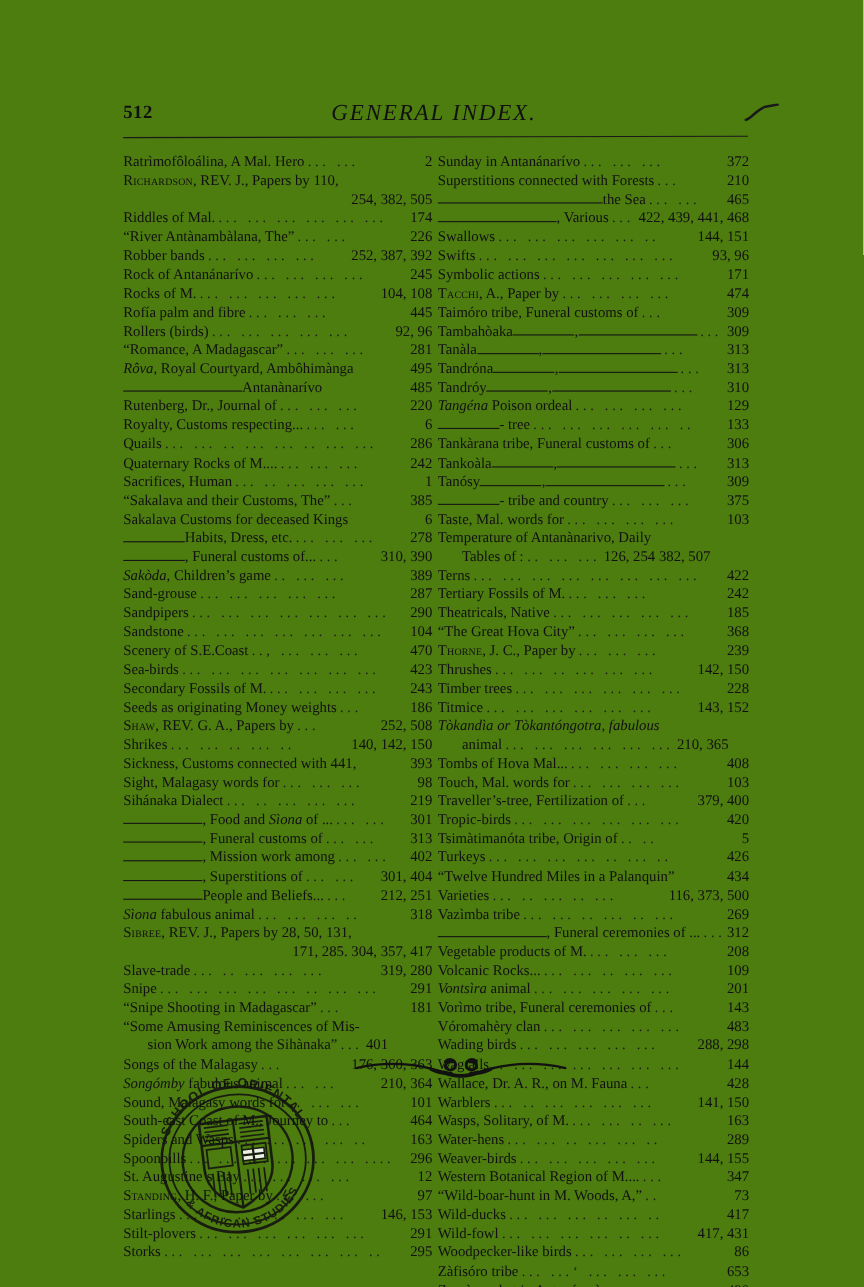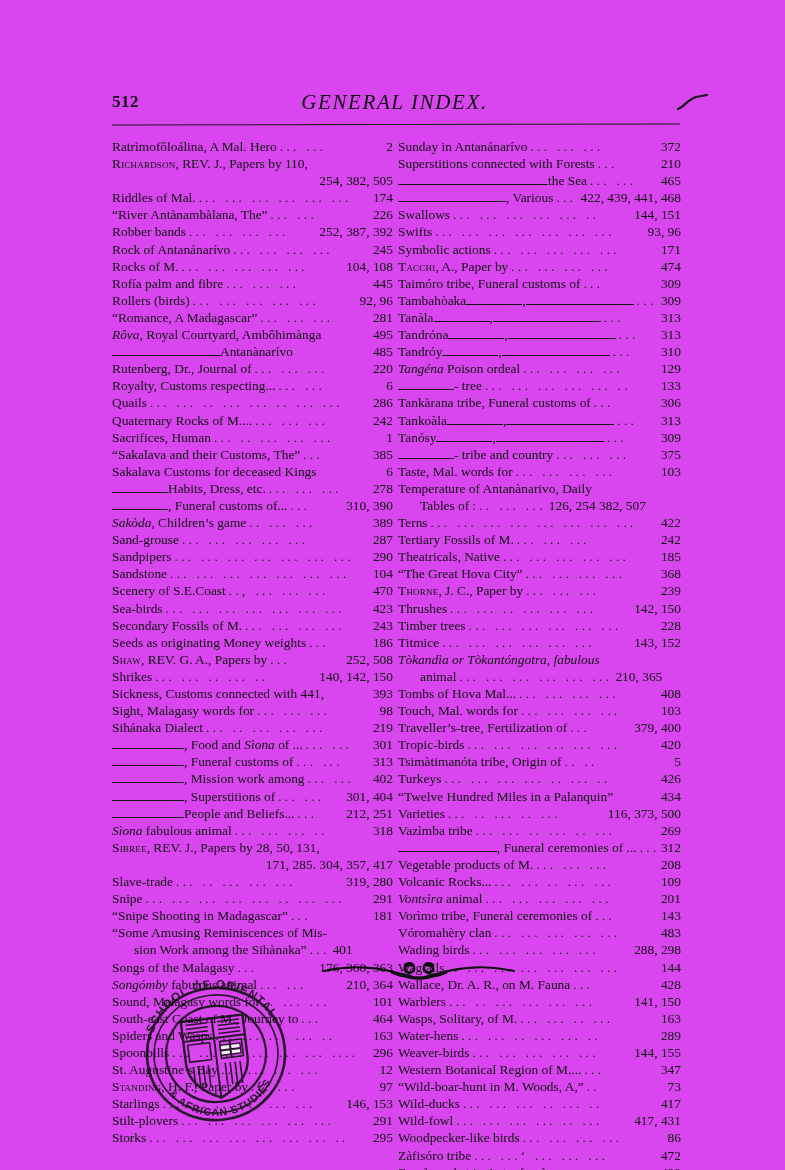--- a/index.html
+++ b/index.html
@@ -5,21 +5,21 @@
 <style>
   html, body {
     margin: 0;
     padding: 0;
     background: #ffffff;
   }
   .page {
     position: relative;
     width: 785px;
     height: 1170px;
-    background: #d946ef;
+    background: #4d7c0f;
     overflow: hidden;
     font-family: "Liberation Serif", "DejaVu Serif", serif;
     color: #111111;
   }
 
   
   .runhead {
     position: absolute;
     left: 112px;
     top: 90px;
@@ -962,21 +962,21 @@
           <span class="row">
             <span class="ttl">Woodpecker-like birds</span>
             <span class="lead">...   ...   ...   ...</span>
             <span class="pg">86</span>
           </span>
         </div>
         <div class="entry">
           <span class="row">
             <span class="ttl">Zàfisóro tribe</span>
             <span class="lead">...   ...‘   ...   ...   ...</span>
-            <span class="pg">472</span>
+            <span class="pg">653</span>
           </span>
         </div>
         <div class="entry">
           <span class="row">
             <span class="ttl">Zomà market in Antanánarìvo</span>
             <span class="lead">...</span>
             <span class="pg">490</span>
           </span>
         </div>
       </div>

